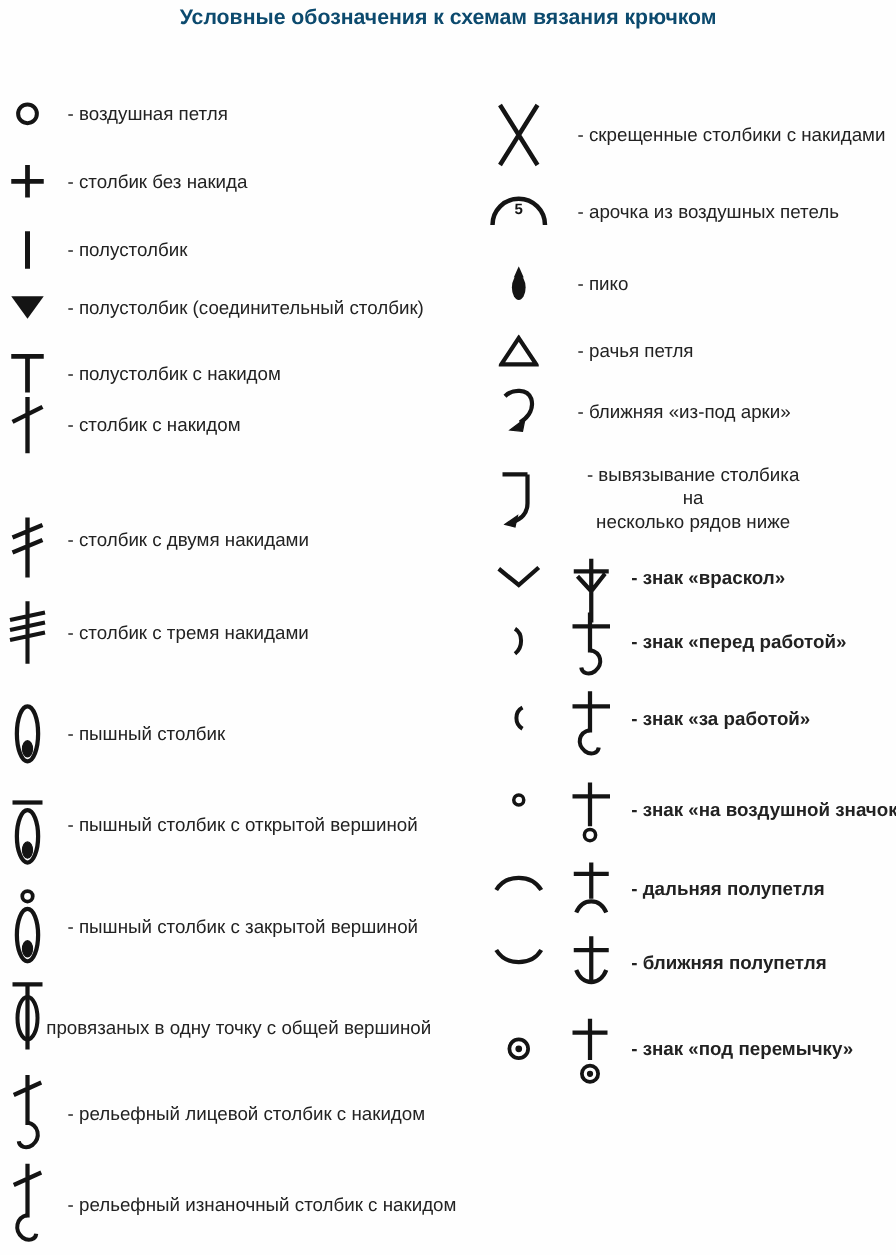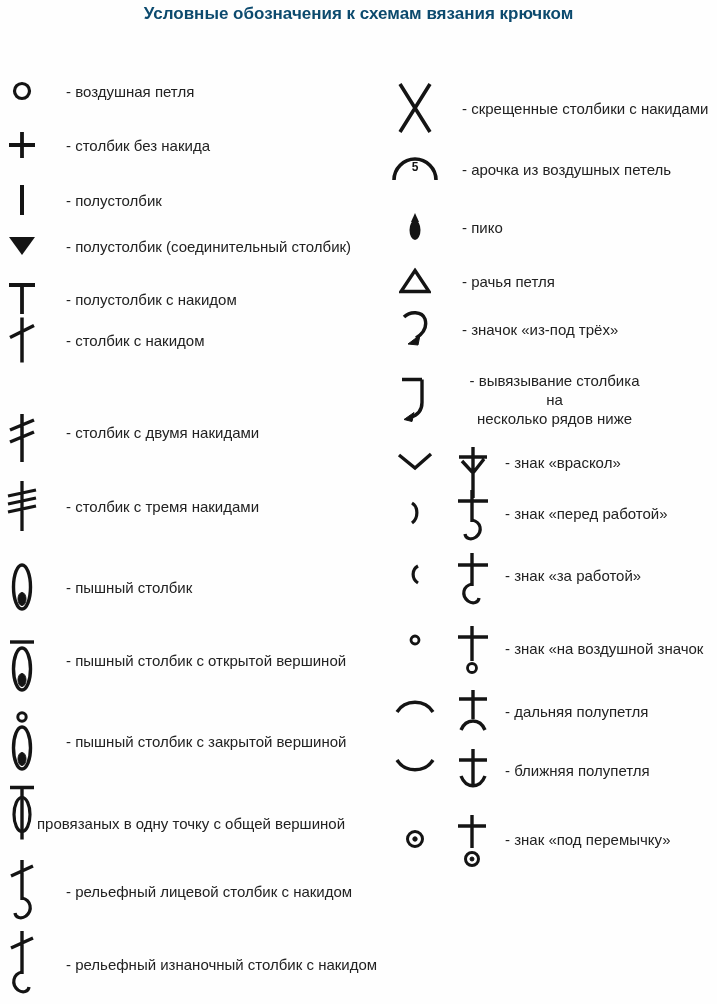--- a/index.html
+++ b/index.html
@@ -16,23 +16,23 @@
   .item{
     position:absolute;display:flex;align-items:center;
     transform:translateY(-50%);white-space:nowrap;
   }
   .sym{
     display:flex;justify-content:center;align-items:center;flex:0 0 auto;
   }
   .lcol .sym{width:36px;}
   .rcol .sym1{width:70px;}
   .rcol .sym2{width:46px;}
-  .lbl{font-size:15px;color:#222;margin-left:26px;}
+  .lbl{font-size:15px;color:#222;margin-left:14px;}
   .rcol .one .lbl{margin-left:12px;}
-  .rcol .pair .lbl{margin-left:9px;}
+  .rcol .pair .lbl{margin-left:9px;font-weight:bold;}
   .lbl2{white-space:normal;line-height:19px;}
   .lcol .lbl2{width:330px;margin-left:-14px;text-align:center;}
   .rcol .lbl2{width:185px;text-align:center;}
   svg{display:block;}
   svg *{stroke:#141414;}
   .fill *{fill:#141414;stroke:none;}
   .arcwrap{position:relative;}
   .arcnum{
     position:absolute;left:0;top:4px;width:100%;text-align:center;
     font-size:12px;font-weight:bold;color:#141414;
@@ -223,21 +223,21 @@
     <span class="lbl">- рачья петля</span>
   </div>
 
   <div class="item one" style="top:329px">
     <span class="sym sym1">
       <svg width="30" height="38" viewBox="0 0 30 38">
           <path d="M4,7 C10,1 22,1 25,9 C27,16 24,23 16,28" fill="none" stroke-width="3.4"></path>
           <polygon points="8,34 20,25 18,35" fill="#141414" stroke="none"></polygon>
         </svg>
     </span>
-    <span class="lbl">- значок «из-под трёх»</span>
+    <span class="lbl">- ближняя «из-под арки»</span>
   </div>
 
   <div class="item one" style="top:399px">
     <span class="sym sym1">
       <svg width="30" height="46" viewBox="0 0 30 46">
           <path d="M2,3 H22 M22,3 V26 C22,34 17,39 10,41" fill="none" stroke-width="3.4"></path>
           <polygon points="4,43 14,36 12,45" fill="#141414" stroke="none"></polygon>
         </svg>
     </span>
     <span class="lbl lbl2"><span>- вывязывание столбика на</span><br><span>несколько рядов ниже</span></span>

